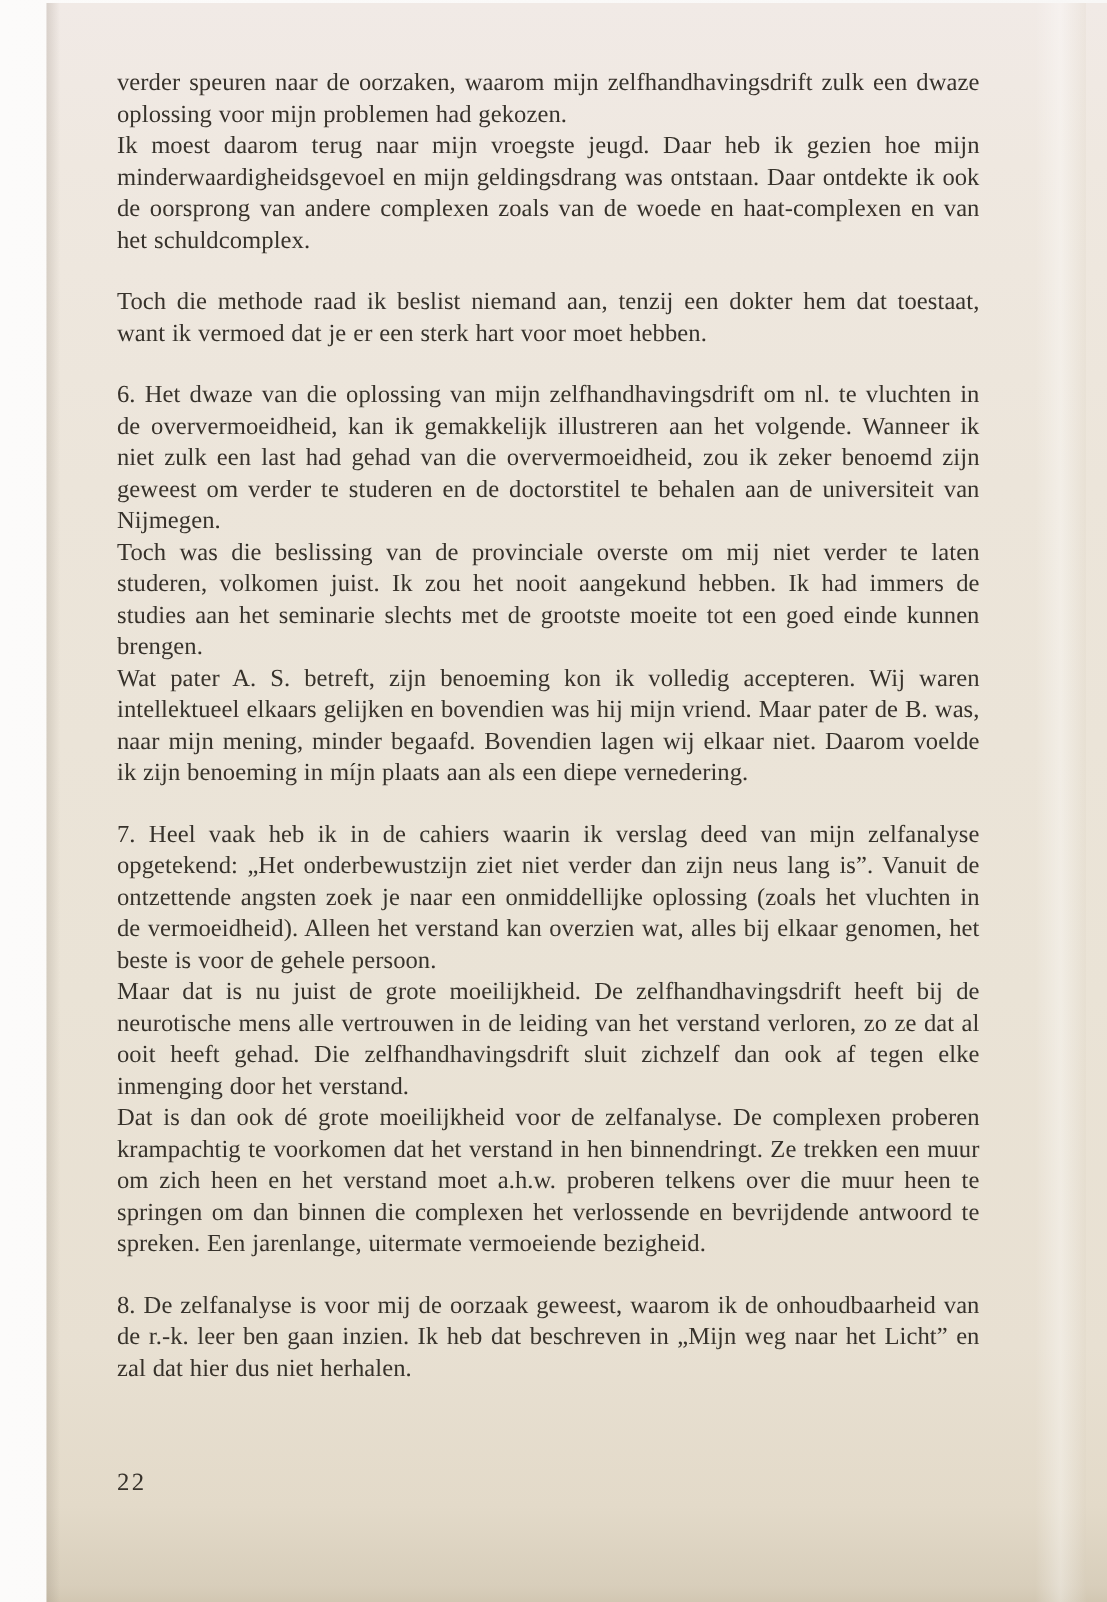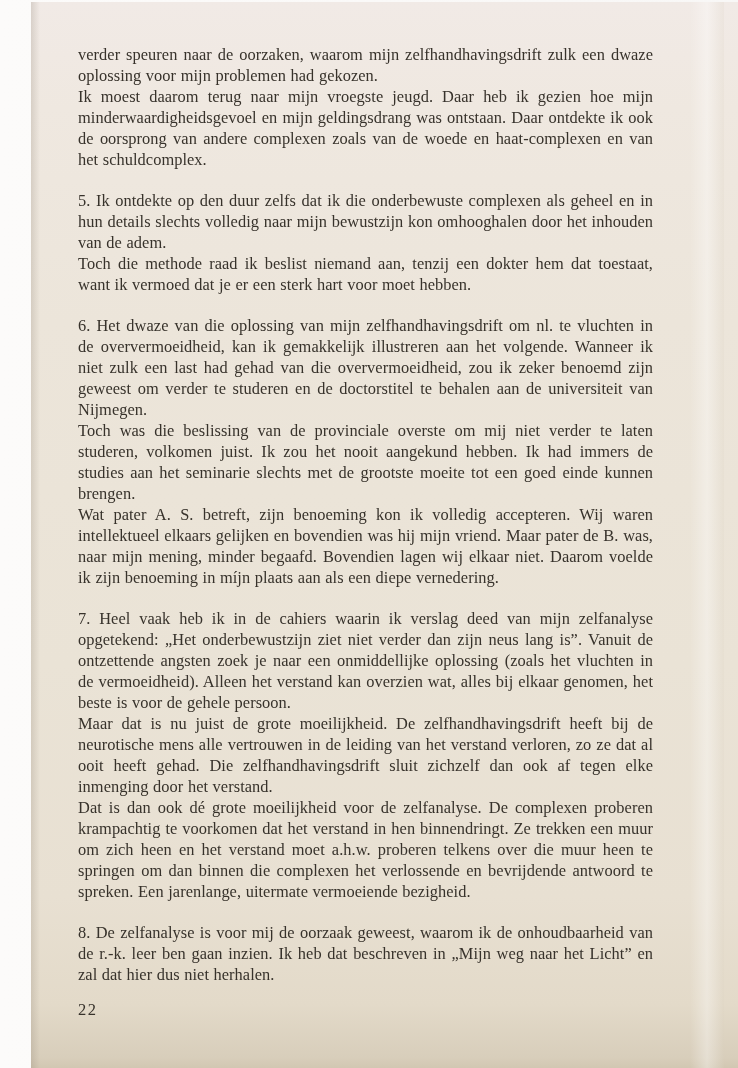--- a/index.html
+++ b/index.html
@@ -65,38 +65,37 @@
   }
   .section {
     margin: 0 17px 20px 0;
   }
   .section p {
     margin: 0;
   }
   .page-number {
     position: absolute;
     left: 47px;
-    top: 998px;
+    top: 976px;
     font-size: 16.5px;
     letter-spacing: 1.5px;
     color: #37322b;
   }
 </style>
 </head>
 <body>
 
 <div class="scan">
   <div class="page">
     <div class="text-block">
         <div class="section">
           <p>verder speuren naar de oorzaken, waarom mijn zelfhandhavingsdrift zulk een dwaze oplossing voor mijn problemen had gekozen.</p>
           <p>Ik moest daarom terug naar mijn vroegste jeugd. Daar heb ik gezien hoe mijn minderwaardigheidsgevoel en mijn geldingsdrang was ontstaan. Daar ontdekte ik ook de oorsprong van andere complexen zoals van de woede en haat-complexen en van het schuldcomplex.</p>
         </div>
         <div class="section">
-          <p>5. Ik ontdekte op den duur zelfs dat ik die onderbewuste complexen als geheel en in hun details slechts volledig naar mijn bewustzijn kon omhooghalen door het inhouden van de adem.</p>
           <p>Toch die methode raad ik beslist niemand aan, tenzij een dokter hem dat toestaat, want ik vermoed dat je er een sterk hart voor moet hebben.</p>
         </div>
         <div class="section">
           <p>6. Het dwaze van die oplossing van mijn zelfhandhavingsdrift om nl. te vluchten in de oververmoeidheid, kan ik gemakkelijk illustreren aan het volgende. Wanneer ik niet zulk een last had gehad van die oververmoeidheid, zou ik zeker benoemd zijn geweest om verder te studeren en de doctorstitel te behalen aan de universiteit van Nijmegen.</p>
           <p>Toch was die beslissing van de provinciale overste om mij niet verder te laten studeren, volkomen juist. Ik zou het nooit aangekund hebben. Ik had immers de studies aan het seminarie slechts met de grootste moeite tot een goed einde kunnen brengen.</p>
           <p>Wat pater A. S. betreft, zijn benoeming kon ik volledig accepteren. Wij waren intellektueel elkaars gelijken en bovendien was hij mijn vriend. Maar pater de B. was, naar mijn mening, minder begaafd. Bovendien lagen wij elkaar niet. Daarom voelde ik zijn benoeming in míjn plaats aan als een diepe vernedering.</p>
         </div>
         <div class="section">
           <p>7. Heel vaak heb ik in de cahiers waarin ik verslag deed van mijn zelfanalyse opgetekend: „Het onderbewustzijn ziet niet verder dan zijn neus lang is”. Vanuit de ontzettende angsten zoek je naar een onmiddellijke oplossing (zoals het vluchten in de vermoeidheid). Alleen het verstand kan overzien wat, alles bij elkaar genomen, het beste is voor de gehele persoon.</p>
           <p>Maar dat is nu juist de grote moeilijkheid. De zelfhandhavingsdrift heeft bij de neurotische mens alle vertrouwen in de leiding van het verstand verloren, zo ze dat al ooit heeft gehad. Die zelfhandhavingsdrift sluit zichzelf dan ook af tegen elke inmenging door het verstand.</p>

